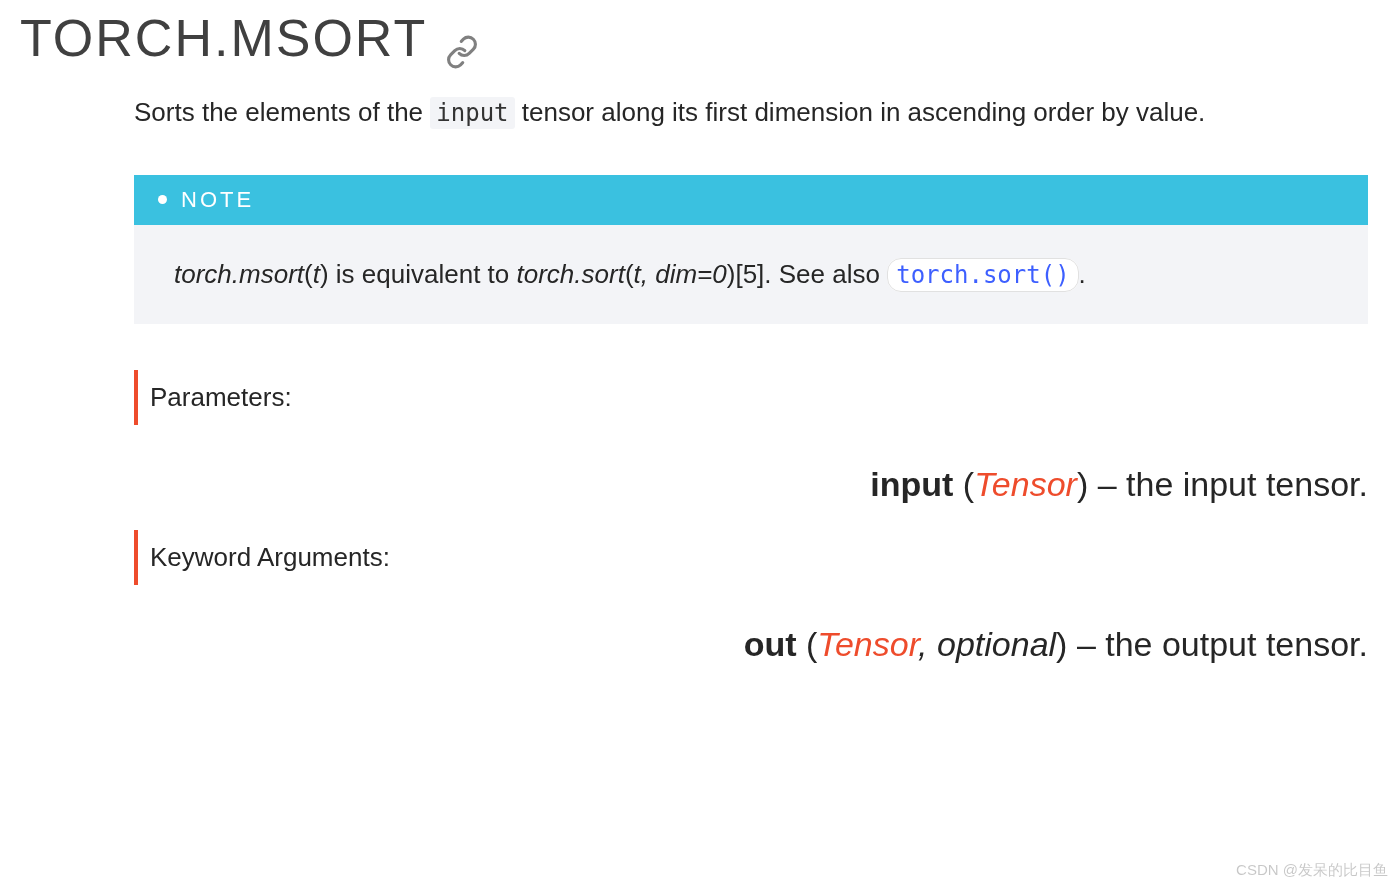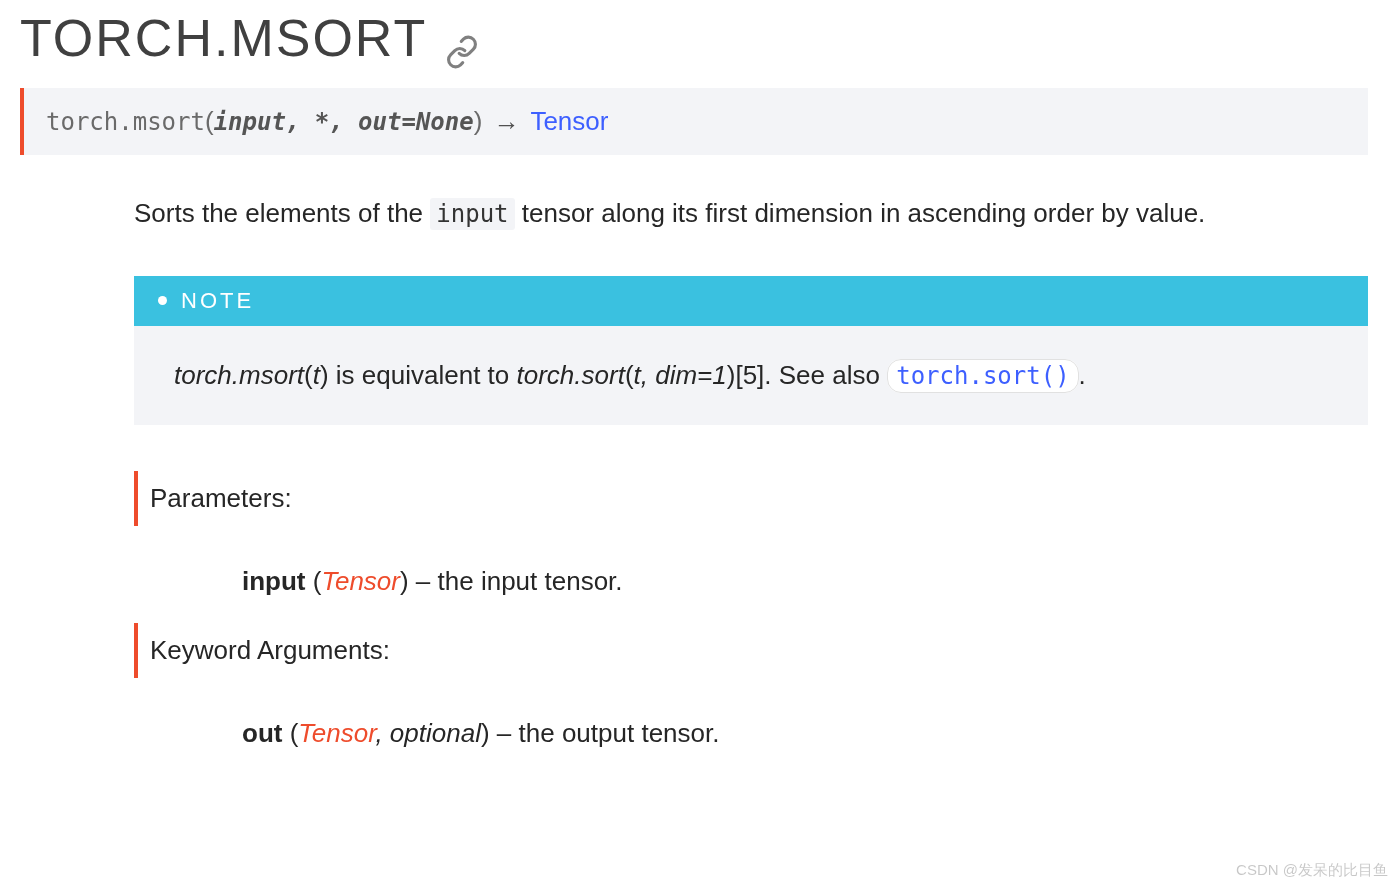--- a/index.html
+++ b/index.html
@@ -109,22 +109,23 @@
   }
   .field-block {
     border-left: 4px solid #ee4c2c;
     padding: 12px 12px;
     margin-bottom: 30px;
     font-size: 26px;
     color: #262626;
   }
   .field-item {
     padding: 10px 0 26px 108px;
-    font-size: 26px;
+    font-size: 34px;
     color: #262626;
+    text-align: right;
   }
   .field-item strong { font-weight: 700; }
   .type-link {
     color: #ee4c2c;
     font-style: italic;
   }
   .optional { font-style: italic; color:#262626; }
   .watermark {
     position: fixed;
     right: 0;
@@ -142,39 +143,34 @@
   <h1 class="title">
     <span>TORCH.MSORT</span>
     <a class="link-icon">
       <svg viewBox="0 0 24 24" fill="none" stroke="currentColor" stroke-width="2.2" stroke-linecap="round" stroke-linejoin="round">
         <path d="M10 13a5 5 0 0 0 7.07 0l3-3a5 5 0 0 0-7.07-7.07l-1.5 1.5"></path>
         <path d="M14 11a5 5 0 0 0-7.07 0l-3 3a5 5 0 0 0 7.07 7.07l1.5-1.5"></path>
       </svg>
     </a>
   </h1>
 
-  <div class="signature">
-    <span class="fn-name">torch.msort</span><span class="paren">(</span><span class="params">input, *, out=None</span><span class="paren">)</span>
-    <span class="arrow">→</span>
-    <a class="ret">Tensor</a>
-  </div>
 
   <div class="content">
 
     <p class="desc">
       <span>Sorts the elements of the </span><span class="inline-code">input</span><span> tensor along its first dimension in ascending order by value.</span>
     </p>
 
     <div class="note-box">
       <div class="note-head">
         <span class="bullet"></span>
         <span>NOTE</span>
       </div>
       <div class="note-body">
-        <span class="i">torch.msort</span><span>(</span><span class="i">t</span><span>) is equivalent to </span><span class="i">torch.sort</span><span>(</span><span class="i">t, dim=1</span><span>)[5]. See also </span><a class="code-link">torch.sort()</a><span>.</span>
+        <span class="i">torch.msort</span><span>(</span><span class="i">t</span><span>) is equivalent to </span><span class="i">torch.sort</span><span>(</span><span class="i">t, dim=0</span><span>)[5]. See also </span><a class="code-link">torch.sort()</a><span>.</span>
       </div>
     </div>
 
     <div class="field-block">
       <span>Parameters:</span>
     </div>
     <div class="field-item">
       <strong>input</strong>
       (<a class="type-link">Tensor</a>)<span> – the input tensor.</span>
     </div>

